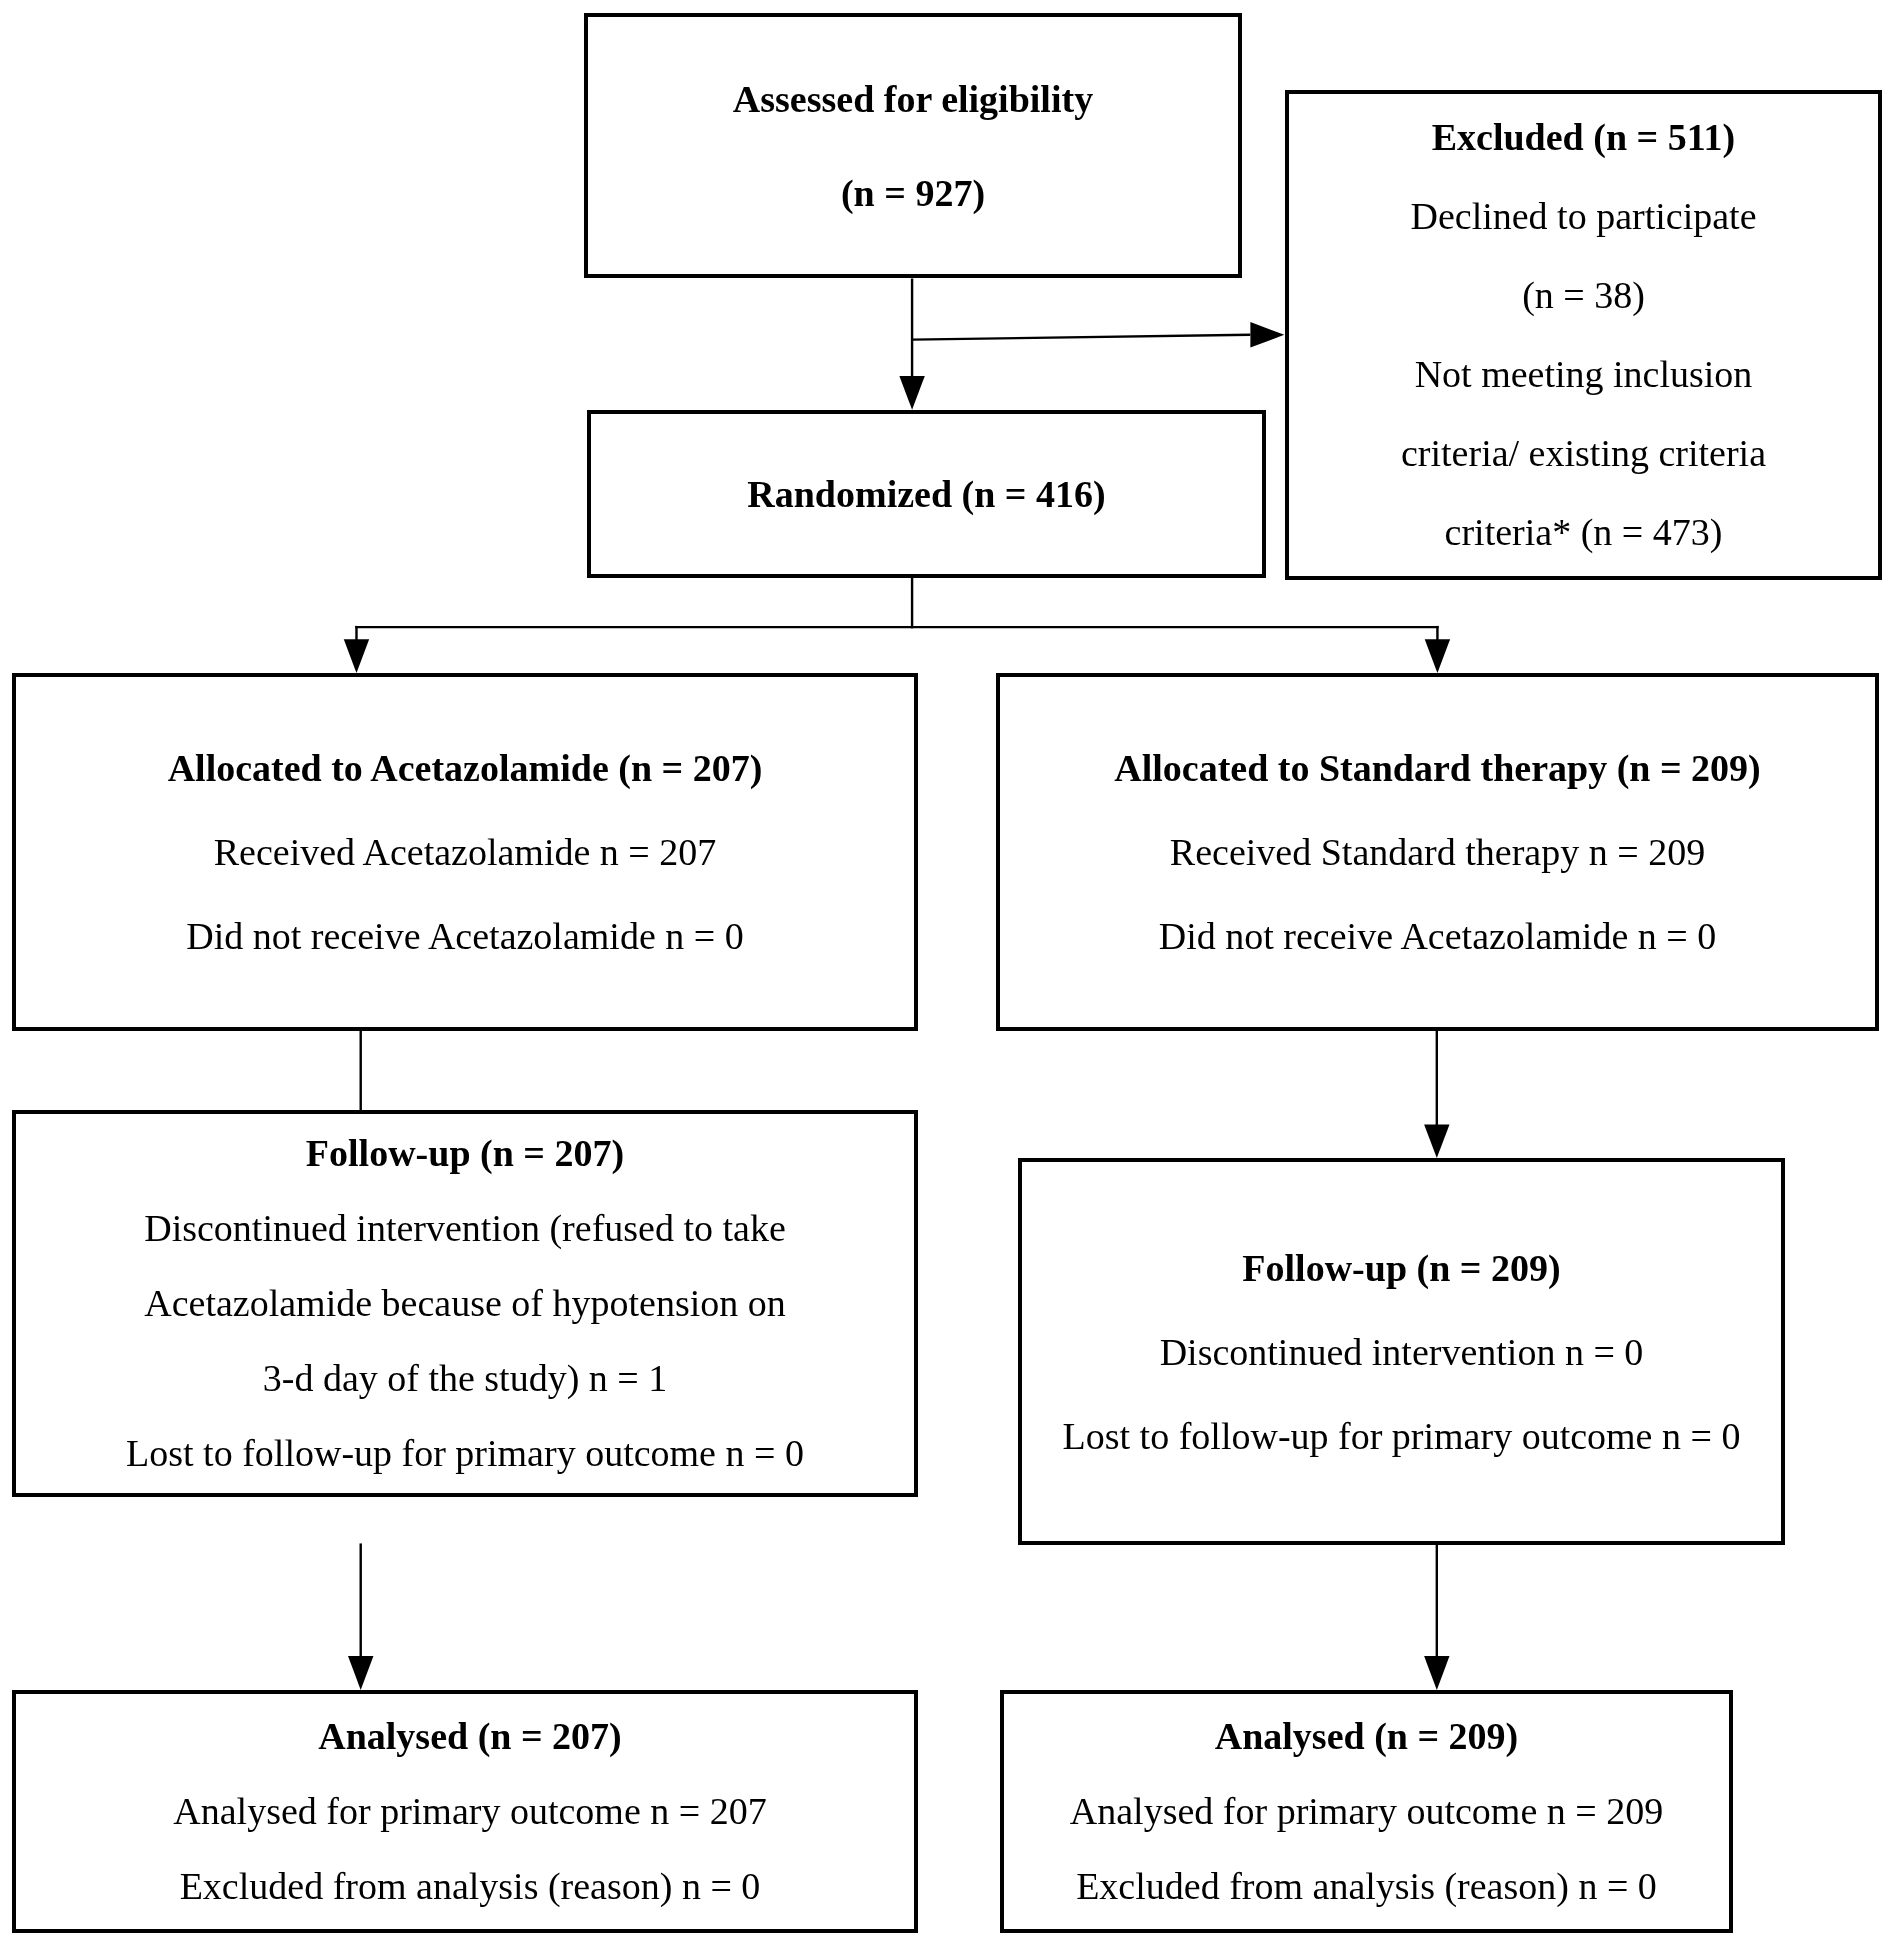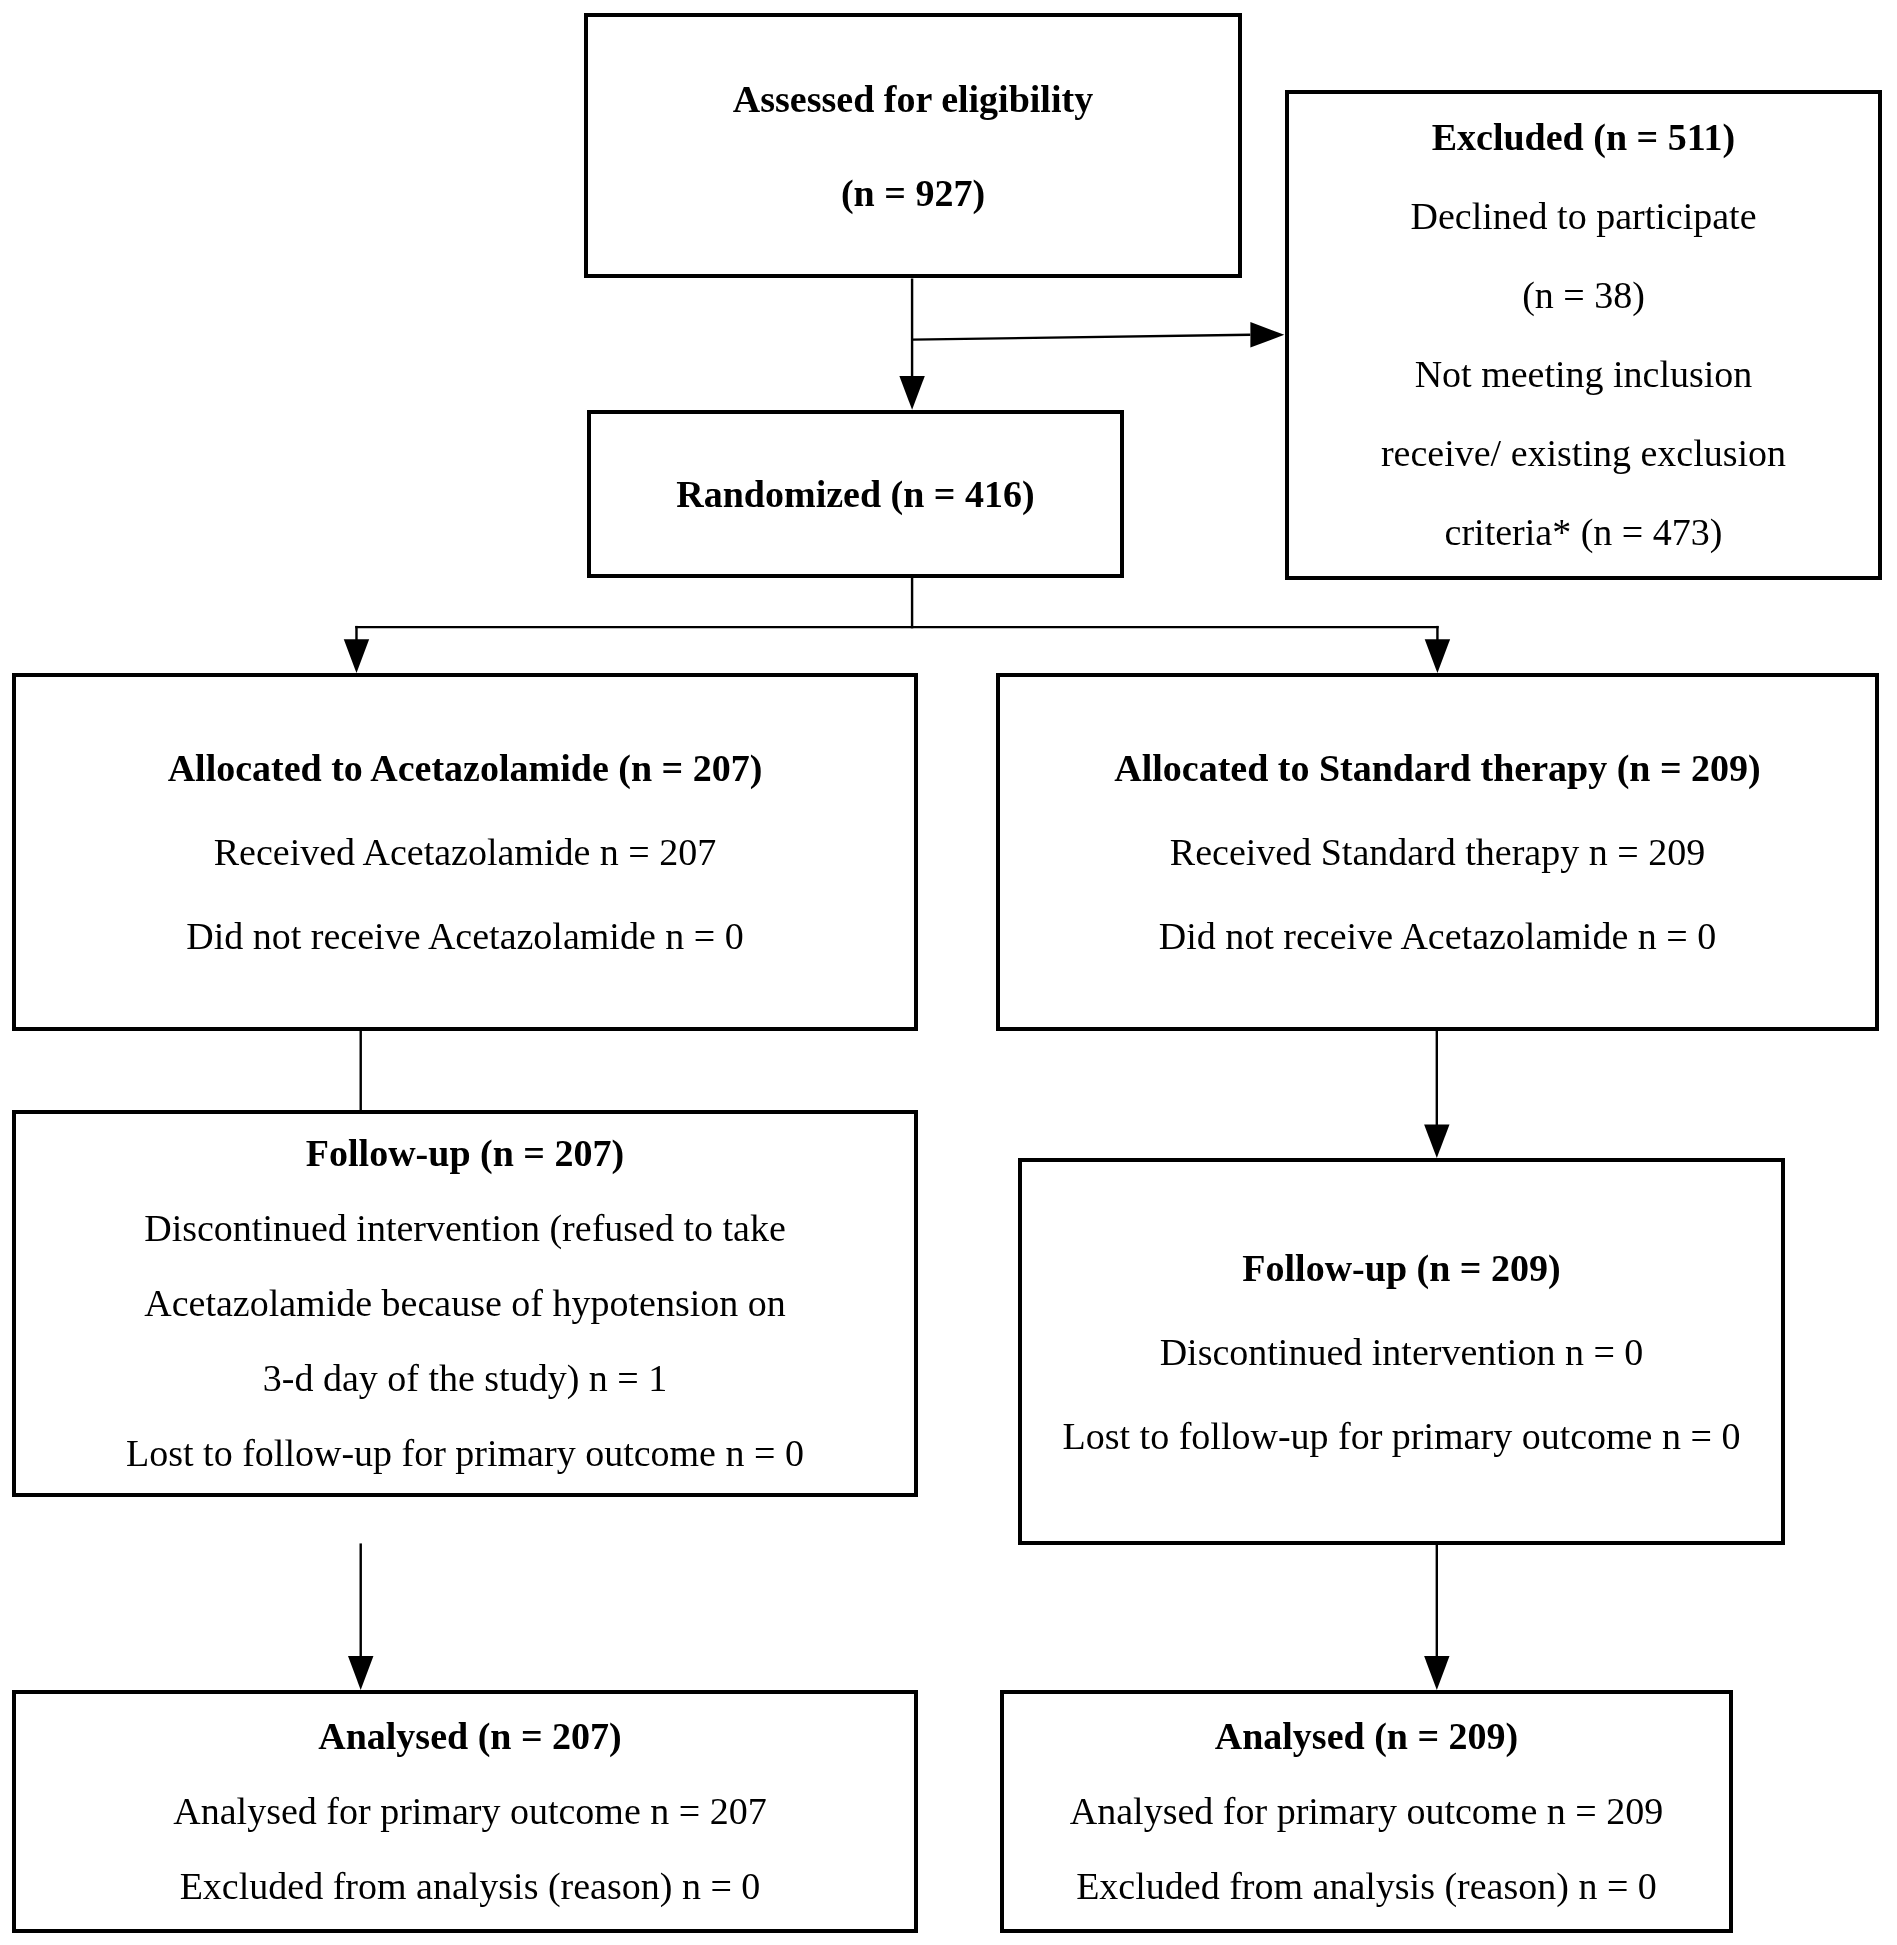--- a/index.html
+++ b/index.html
@@ -50,21 +50,21 @@
     white-space: nowrap;
   }
   .box .t { font-weight: bold; }
   .b-assessed p  { line-height: 94px; }
   .b-excluded p  { line-height: 79px; }
   .b-fu-left p   { line-height: 75px; }
   .b-an p        { line-height: 75px; }
 
   .b-assessed  { left: 584px;  top: 13.3px;   width: 658px; height: 265px; }
   .b-excluded  { left: 1285px; top: 90px;  width: 597px;  height: 490px; }
-  .b-random    { left: 587px;  top: 410px;  width: 537px; height: 168px; }
+  .b-random    { left: 587px;  top: 410px;  width: 679px; height: 168px; }
   .b-alloc-l   { left: 12px;   top: 673px; width: 906px; height: 358px; }
   .b-alloc-r   { left: 996px; top: 673px; width: 883px; height: 358px; }
   .b-fu-l      { left: 12px;   top: 1110px; width: 906px; height: 387px; }
   .b-fu-r      { left: 982px; top: 1158px; width: 767px; height: 387px; margin-left: 36px; }
   .b-an-l      { left: 12px;   top: 1690px; width: 906px; height: 243px; padding-left: 28px; }
   .b-an-r      { left: 1000px; top: 1690px; width: 733px; height: 243px; }
 </style>
 </head>
 <body>
 
@@ -112,21 +112,21 @@
   <div class="box b-assessed">
     <p class="t">Assessed for eligibility</p>
     <p class="t">(n = 927)</p>
   </div>
 
   <div class="box b-excluded">
     <p class="t">Excluded (n = 511)</p>
     <p>Declined to participate</p>
     <p>(n = 38)</p>
     <p>Not meeting inclusion</p>
-    <p>receive/ existing exclusion</p>
+    <p>criteria/ existing criteria</p>
     <p>criteria* (n = 473)</p>
   </div>
 
   <div class="box b-random">
     <p class="t">Randomized (n = 416)</p>
   </div>
 
   <div class="box b-alloc-l">
     <p class="t">Allocated to Acetazolamide (n = 207)</p>
     <p>Received Acetazolamide n = 207</p>

